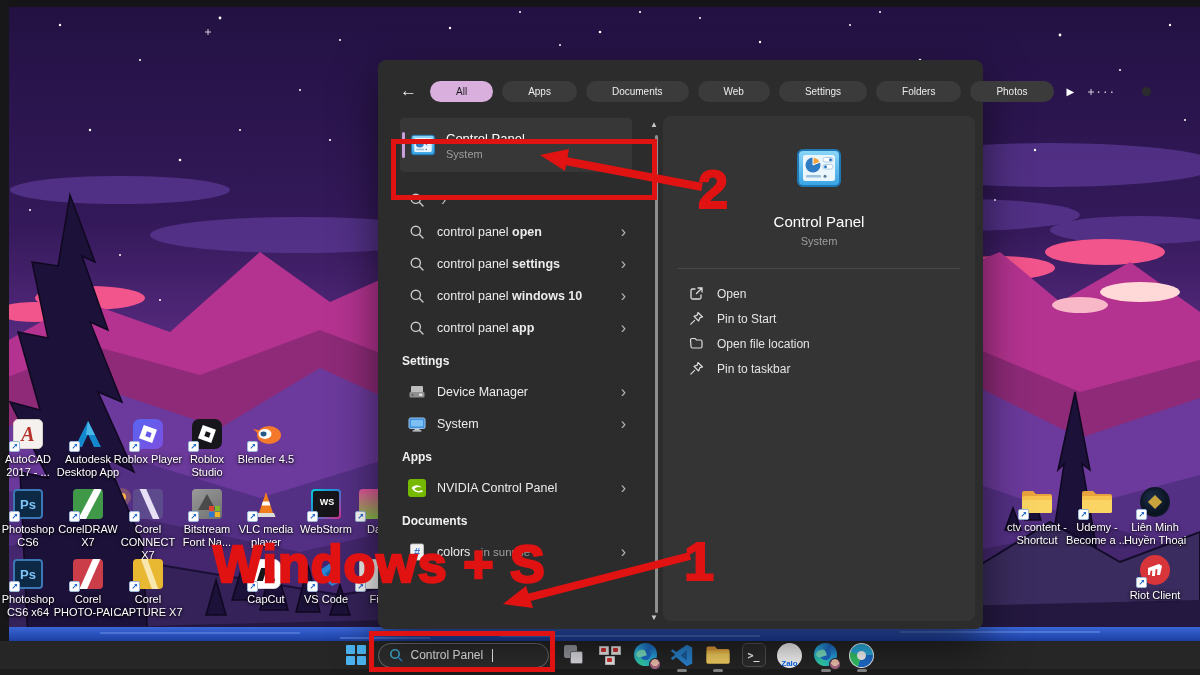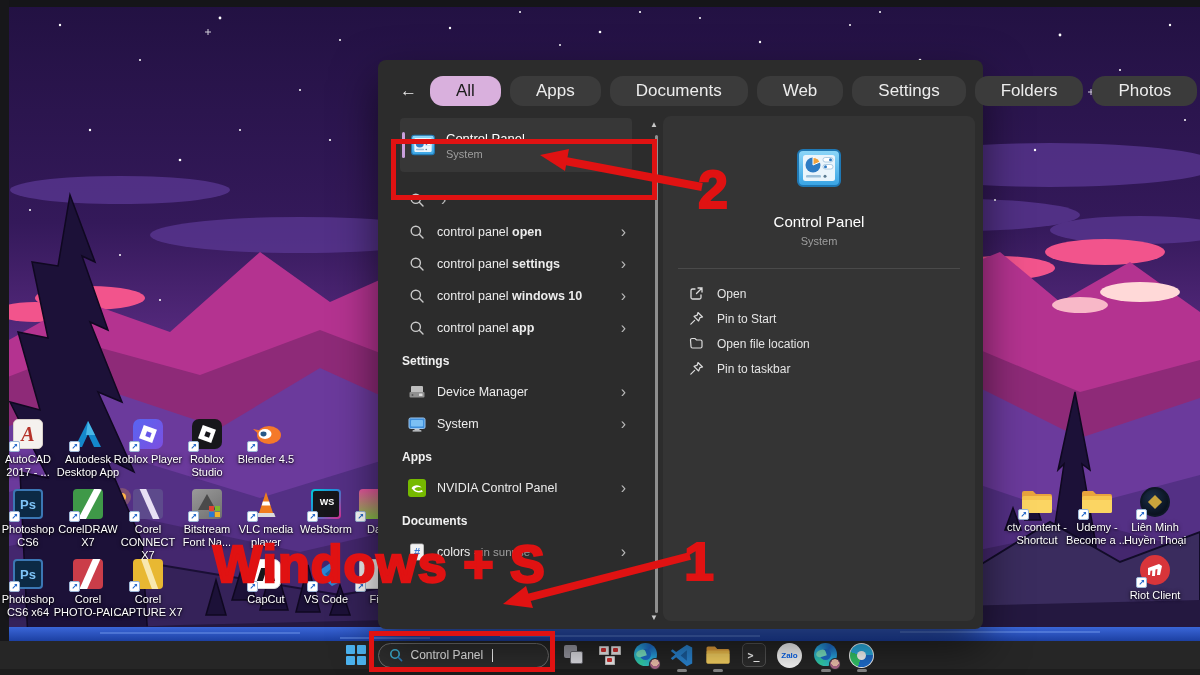--- a/index.html
+++ b/index.html
@@ -12,21 +12,21 @@
   .di-img{position:relative;width:34px;height:32px;margin:0 auto 3px;display:flex;align-items:center;justify-content:center;}
   .di-badge{position:absolute;left:-2px;bottom:-2px;width:11px;height:11px;background:#fff;border:1px solid #9db8d8;
     border-radius:2px;color:#1b62c8;font:700 8px/9px "DejaVu Sans",sans-serif;text-align:center;}
   .di-label{font-size:11px;line-height:13px;white-space:pre-line;color:#fff;
     text-shadow:0 1px 2px rgba(0,0,0,.95),0 0 4px rgba(0,0,0,.7);}
   
   .panel{position:absolute;left:378px;top:60px;width:605px;height:569px;background:#2c2c2c;border-radius:8px;
     box-shadow:0 18px 45px rgba(0,0,0,.55);z-index:3;}
   .tabs{position:absolute;left:22px;right:14px;top:16px;height:30px;display:flex;align-items:center;gap:9px;}
   .back{font-size:17px;color:#e8e8e8;margin-right:4px;cursor:pointer;}
-  .pill{background:#3b3b3b;color:#ececec;font-size:17px;padding:5px 26px;border-radius:13px;cursor:pointer;white-space:nowrap;}
+  .pill{background:#3b3b3b;color:#ececec;font-size:10px;padding:5px 26px;border-radius:13px;cursor:pointer;white-space:nowrap;}
   .pill.active{background:#d9b0dd;color:#1b1b1b;}
   .pill.more{background:none;padding:5px 4px;font-size:10px;color:#fff;}
   .tabs-spacer{flex:1;}
   .dots{color:#d0d0d0;font-size:14px;letter-spacing:2px;margin-right:10px;cursor:pointer;}
   .copilot{position:relative;width:23px;height:23px;border-radius:50%;cursor:pointer;
     background:conic-gradient(from 40deg,#7ac0f8,#2a6bf0,#9a3bf0,#f04a8c,#f0a03a,#7ac0f8);}
   .copilot::after{content:"";position:absolute;left:7px;top:7px;width:9px;height:9px;border-radius:50%;background:#2c2c2c;}
   .list{position:absolute;left:22px;top:58px;width:232px;}
   .sec-h{font-size:12px;font-weight:700;color:#f0f0f0;height:16px;margin:0 0 6px 2px;}
   .bm-card{position:relative;display:flex;align-items:center;gap:10px;height:54px;background:#373737;border-radius:4px;
@@ -467,21 +467,21 @@
               <path d="M2 12h30v11a2 2 0 0 1-2 2H4a2 2 0 0 1-2-2z" fill="#fbd563"></path>
             </svg>
             <div class="tb-run"></div>
           </div>
           <div class="tb-app">
             <div style="width:24px;height:24px;border-radius:5px;background:#2d2d2d;border:1px solid #555;display:flex;align-items:center;justify-content:center">
               <span style="font:700 10px 'DejaVu Sans Mono',monospace;color:#fff">&gt;_</span>
             </div>
           </div>
           <div class="tb-app">
-            <div style="width:25px;height:25px;border-radius:50%;background:#fff;display:flex;align-items:center;justify-content:center">
+            <div style="width:25px;height:25px;border-radius:50%;background:#fff;display:flex;align-items:flex-end;justify-content:center">
               <span style="color:#0a68f5;font:700 8px 'Liberation Sans',sans-serif">Zalo</span>
             </div>
           </div>
           <div class="tb-app">
             <div style="position:relative;width:26px;height:26px">
               <div style="position:absolute;left:1px;top:1px;width:23px;height:23px;border-radius:50%;background:conic-gradient(from 210deg,#35d6a9,#2bb3e8,#1f6fd0,#2bb3e8,#35d6a9)"></div>
               <div style="position:absolute;left:7px;top:7px;width:11px;height:11px;border-radius:50%;background:#1f6fd0"></div>
               <div style="position:absolute;left:3px;top:8px;width:10px;height:7px;border-radius:60% 50% 0 60%;background:#7de8c8;transform:rotate(-18deg)"></div>
               <div style="position:absolute;right:-2px;bottom:-2px;width:12px;height:12px;border-radius:50%;background:radial-gradient(circle at 50% 38%,#f2c4ae 45%,#b06a8c 46%);border:1px solid #2a2a2a"></div>
             </div>

